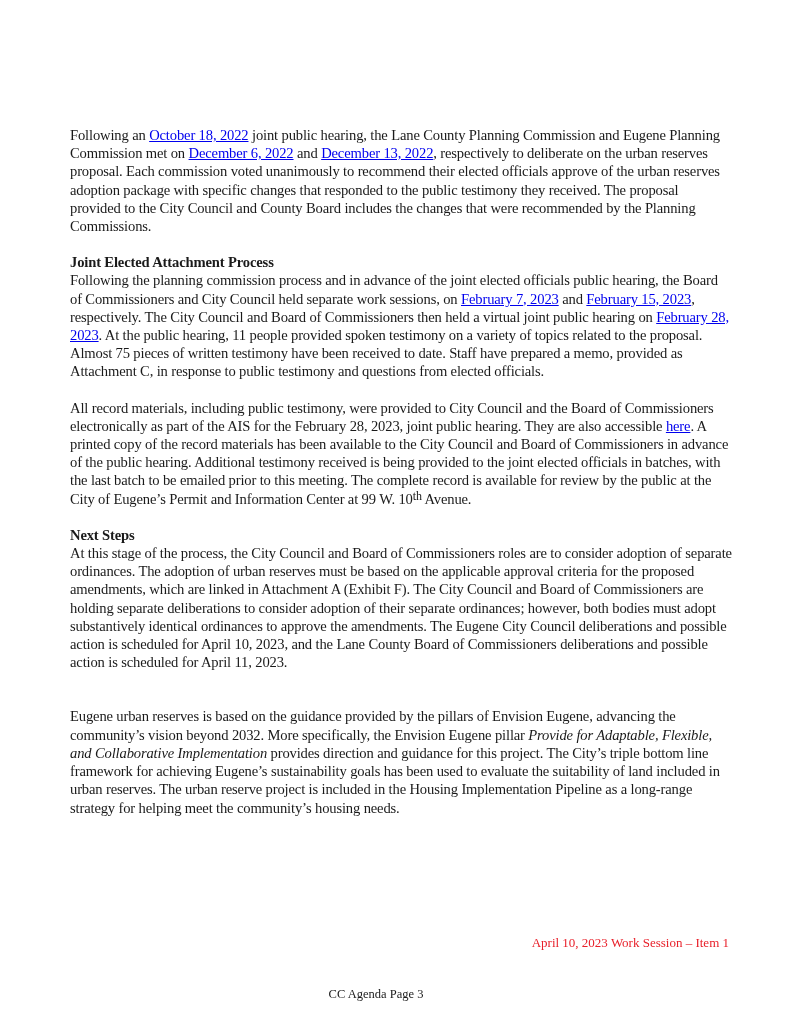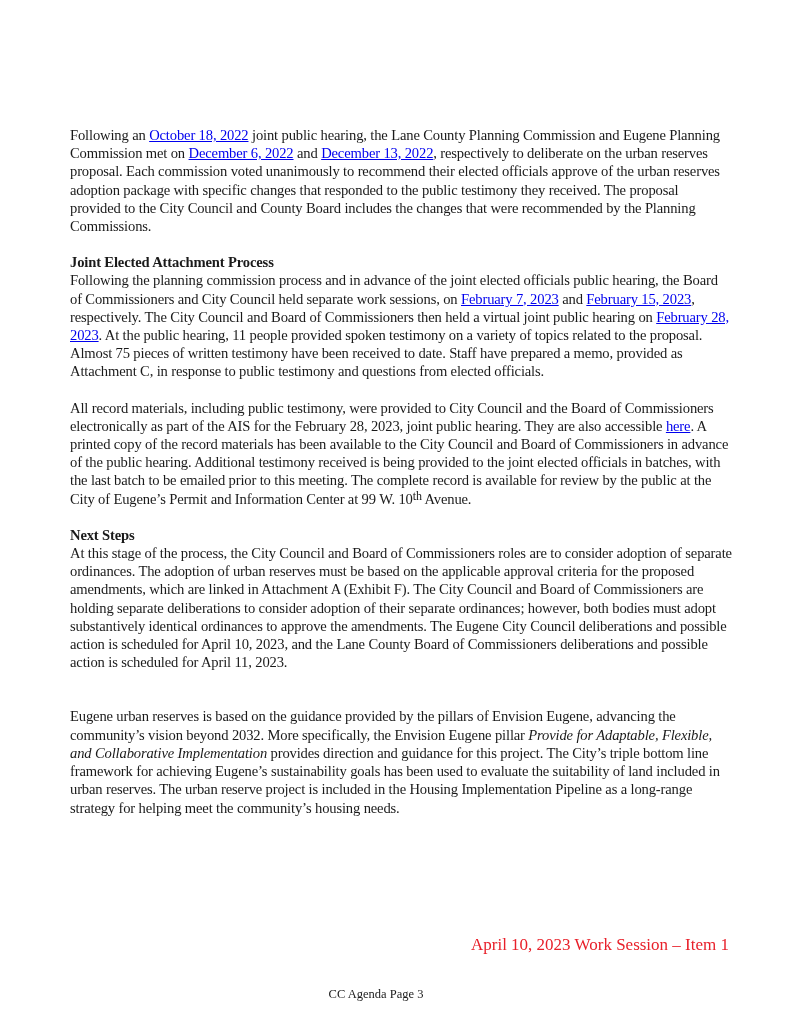--- a/index.html
+++ b/index.html
@@ -48,21 +48,21 @@
     sup.th {
       font-size: 12px;
       vertical-align: 4px;
       line-height: 0;
     }
     .footer-ref {
       position: absolute;
       right: 71px;
       top: 935px;
       color: #e8202a;
-      font-size: 17px;
+      font-size: 13px;
       font-family: "Liberation Serif", "DejaVu Serif", serif;
     }
     .page-number {
       position: absolute;
       left: 0;
       width: 752px;
       top: 987px;
       text-align: center;
       font-size: 12.5px;
       color: #1a1a1a;

